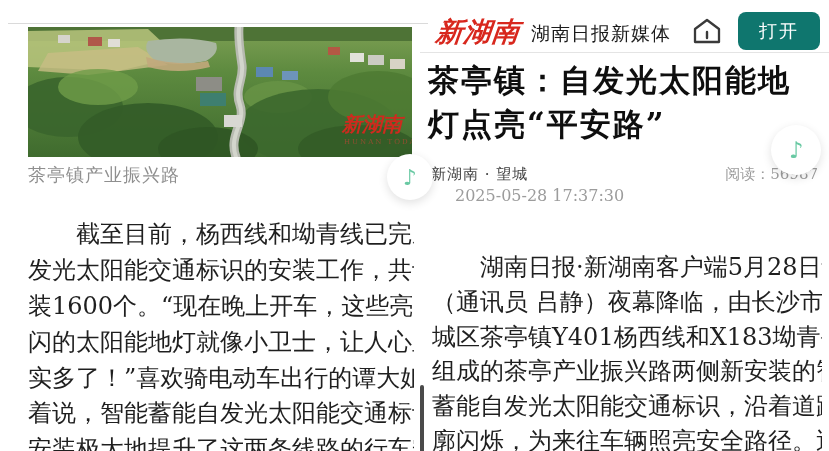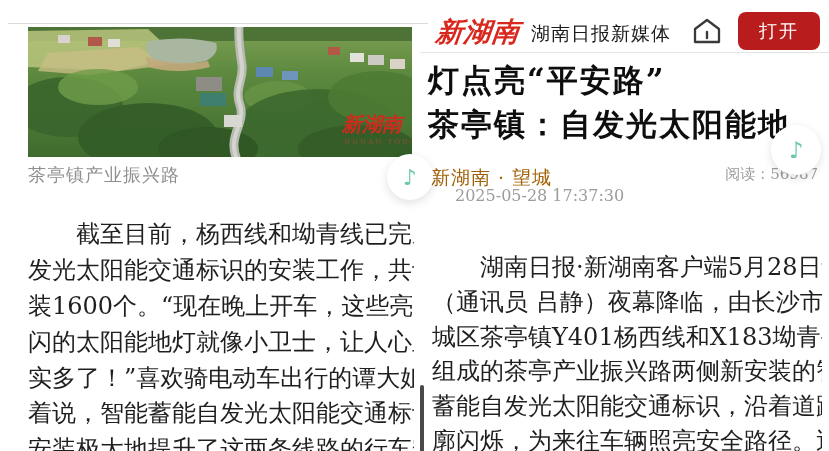--- a/index.html
+++ b/index.html
@@ -27,29 +27,29 @@
   
   .hdr-divider{ position:absolute; left:420px; top:52px; width:409px; height:1px; background:#e4e4e4; }
   .logo{
     position:absolute; left:436px; top:14px; font-size:27px; font-weight:bold; font-style:italic;
     color:#d8271d; transform:skewX(-6deg); letter-spacing:1px; white-space:nowrap;
   }
   .brand{ position:absolute; left:514px; top:21px; font-size:19px; color:#1c1c1c; letter-spacing:1px; white-space:nowrap;margin-left:17px; }
   .home-btn{ position:absolute; left:692px; top:16px; width:30px; height:30px; cursor:pointer; }
   .open-btn{
     position:absolute; left:738px; top:12px; width:82px; height:38px; border:none; border-radius:8px;
-    background:#b91c1c; color:#ffffff; font-size:18px; font-family:inherit; letter-spacing:2px; cursor:pointer;
+    background:#0f766e; color:#ffffff; font-size:18px; font-family:inherit; letter-spacing:2px; cursor:pointer;
   }
   
   .title{
     position:absolute; left:428px; top:59px; width:400px;
     font-size:31px; font-weight:bold; color:#0e0e0e; letter-spacing:2px; line-height:43.5px;
   }
   .title span{ display:block; white-space:nowrap; }
-  .meta-source{ position:absolute; left:431px; top:165px; font-size:19px; color:#a16207; letter-spacing:1px; }
+  .meta-source{ position:absolute; left:431px; top:165px; font-size:15px; color:#404040; letter-spacing:1px; }
   .meta-date{ position:absolute; left:431px; top:186px; font-size:16px; color:#9c9c9c;margin-left:24px; }
   .meta-read{ position:absolute; left:660px; top:165px; width:158px; text-align:right; font-size:15px; color:#9c9c9c; }
   
   .v-bar{ position:absolute; left:420px; top:385px; width:4px; height:70px; background:#4a4a4a; border-radius:2px; }
   .music-fab{
     position:absolute; border-radius:50%; background:#ffffff;
     box-shadow:0 3px 10px rgba(0,0,0,0.12); display:flex; align-items:center; justify-content:center;
     color:#69c9a3; cursor:pointer; font-family:"DejaVu Sans", sans-serif;
   }
   .music-fab.left{ left:387px; top:154px; width:46px; height:46px; font-size:22px; }
@@ -130,22 +130,22 @@
       <path d="M15 4 L27 13 V26 H3 V13 Z" fill="none" stroke="#3a3a3a" stroke-width="2.3" stroke-linejoin="round"></path>
       <line x1="15" y1="16" x2="15" y2="22" stroke="#3a3a3a" stroke-width="2.4" stroke-linecap="round"></line>
     </svg>
   </div>
 
   <button class="open-btn">打开</button>
 
   <div class="hdr-divider"></div>
 
   <h1 class="title">
+    <span>茶亭镇：自发光太阳能地</span>
     <span>灯点亮“平安路”</span>
-    <span>茶亭镇：自发光太阳能地</span>
   </h1>
 
   <div class="meta-source">新湖南 · 望城</div>
   <div class="meta-date">2025-05-28 17:37:30</div>
   <div class="meta-read">阅读：56987</div>
 
   <div class="body-lines body-right">
       <div>湖南日报·新湖南客户端5月28日讯</div>
       <div>（通讯员 吕静）夜幕降临，由长沙市望</div>
       <div>城区茶亭镇Y401杨西线和X183坳青公</div>

